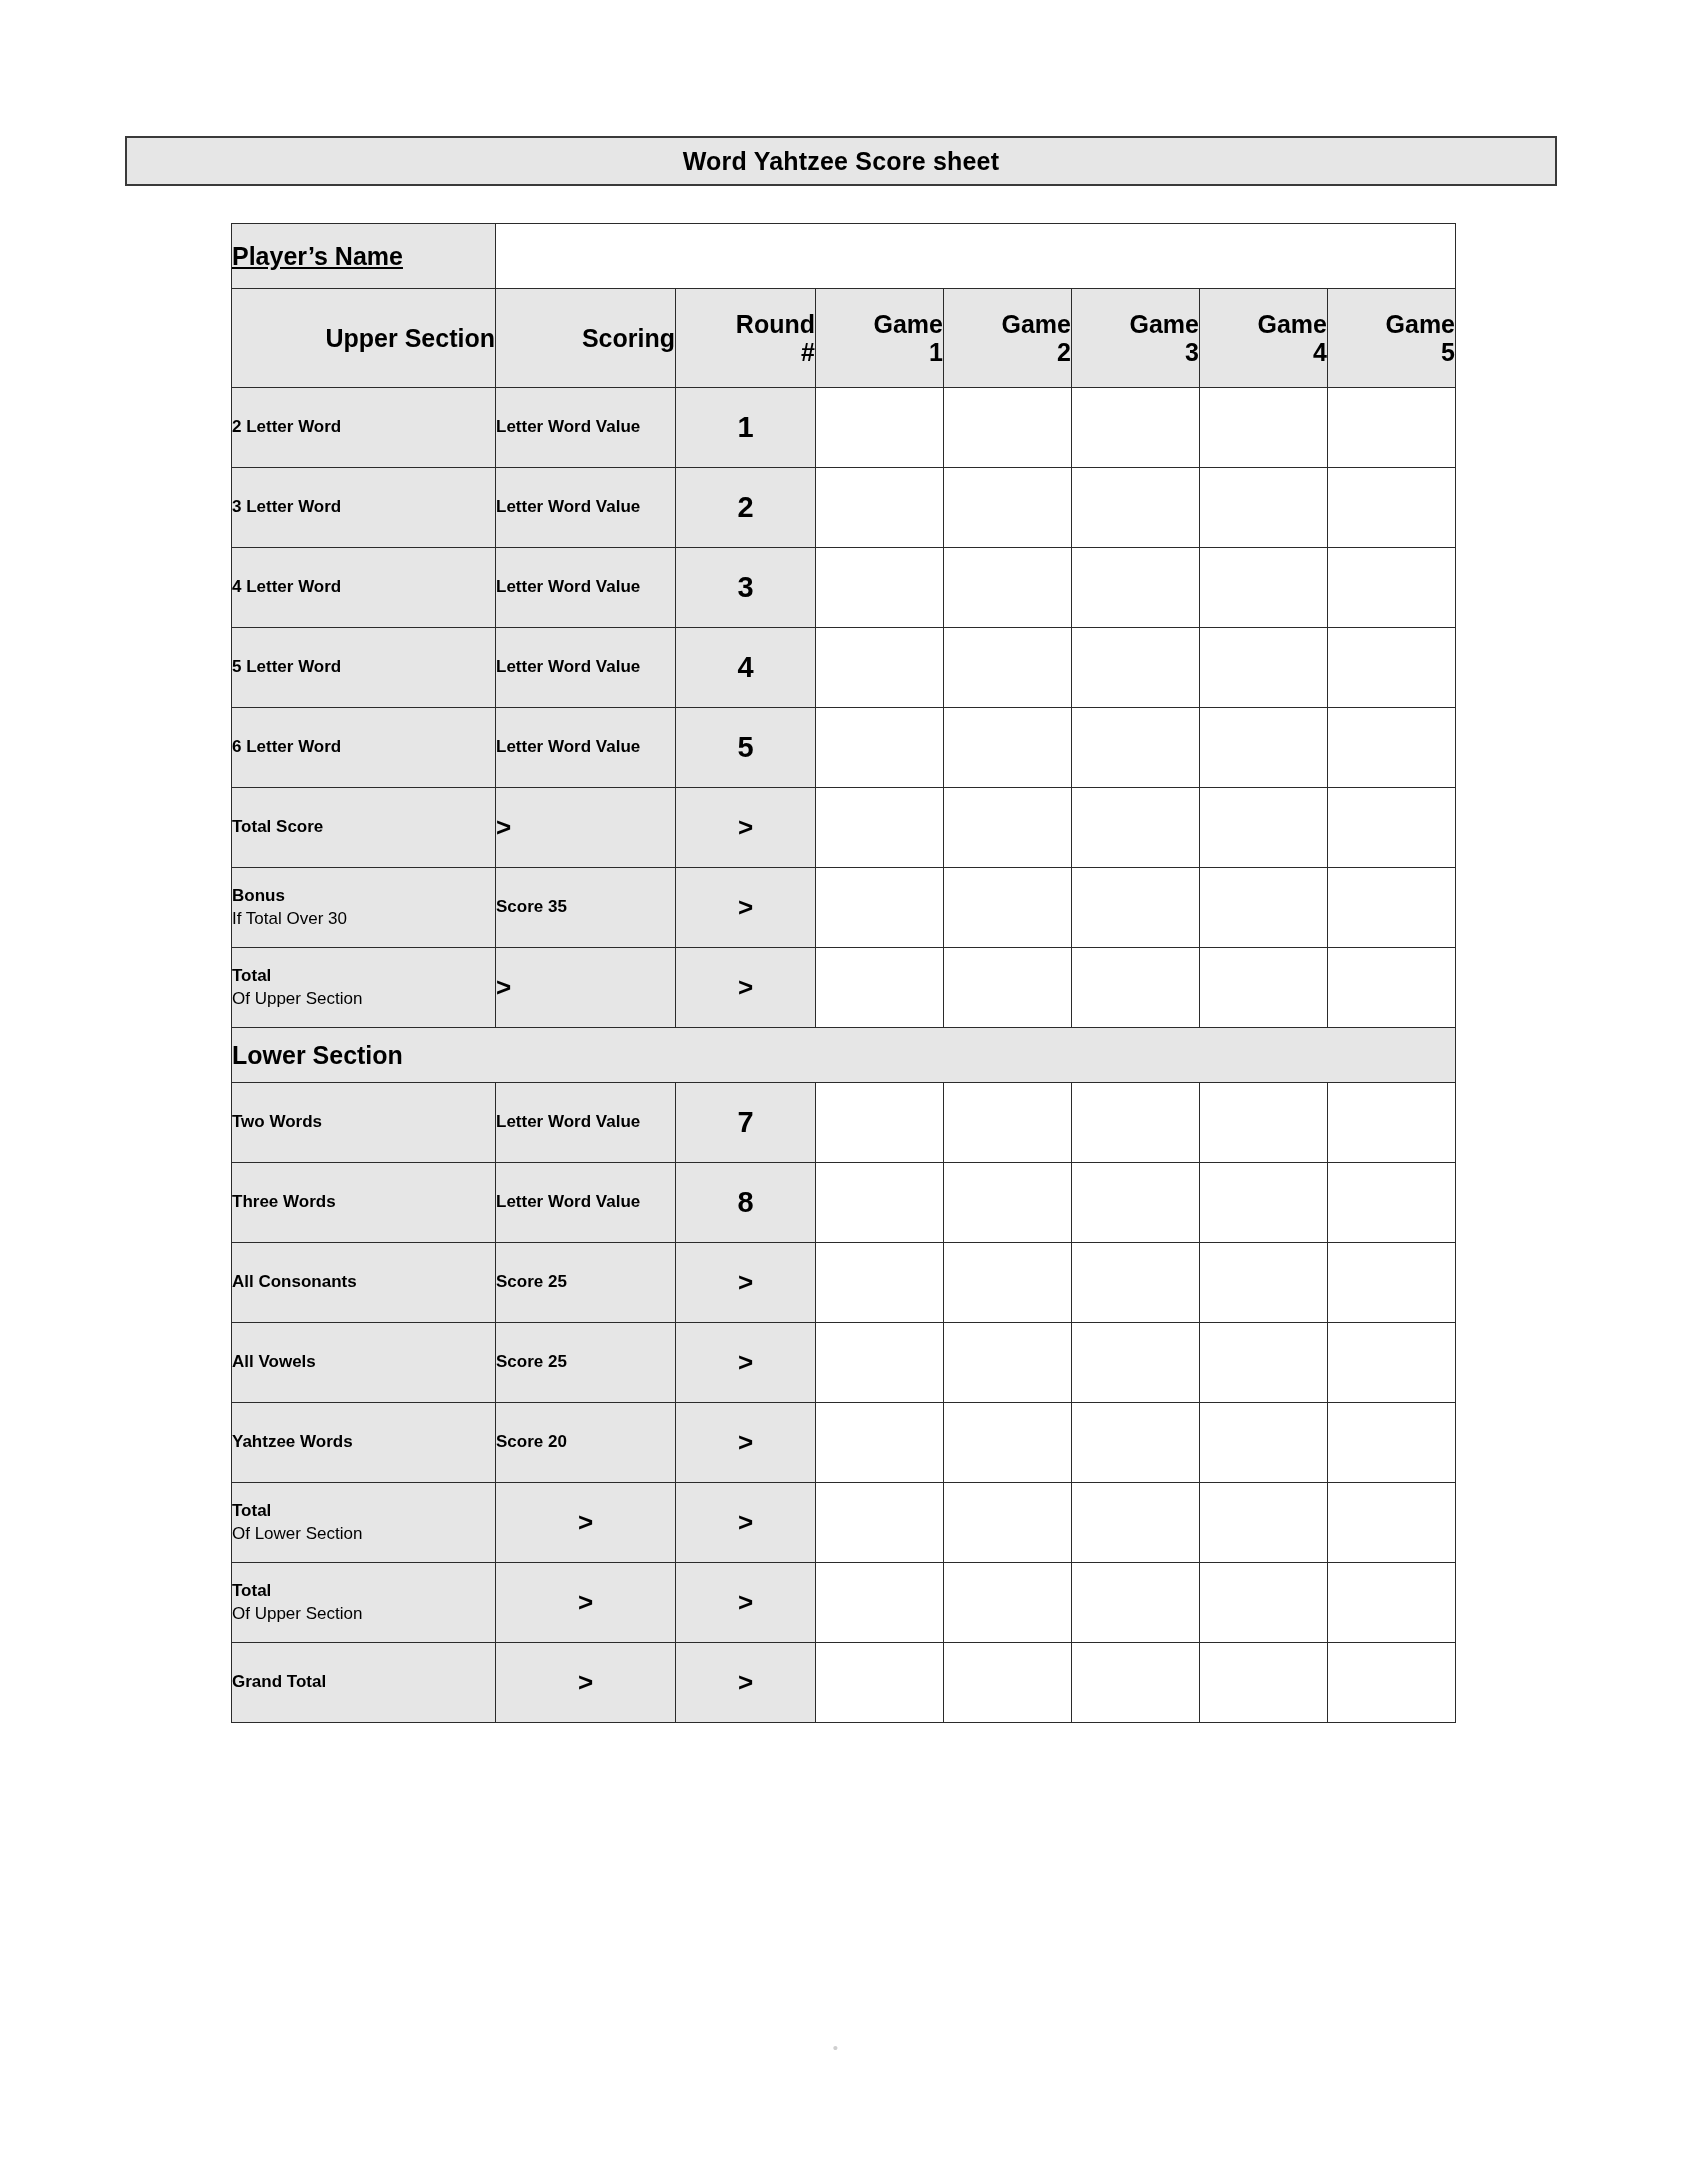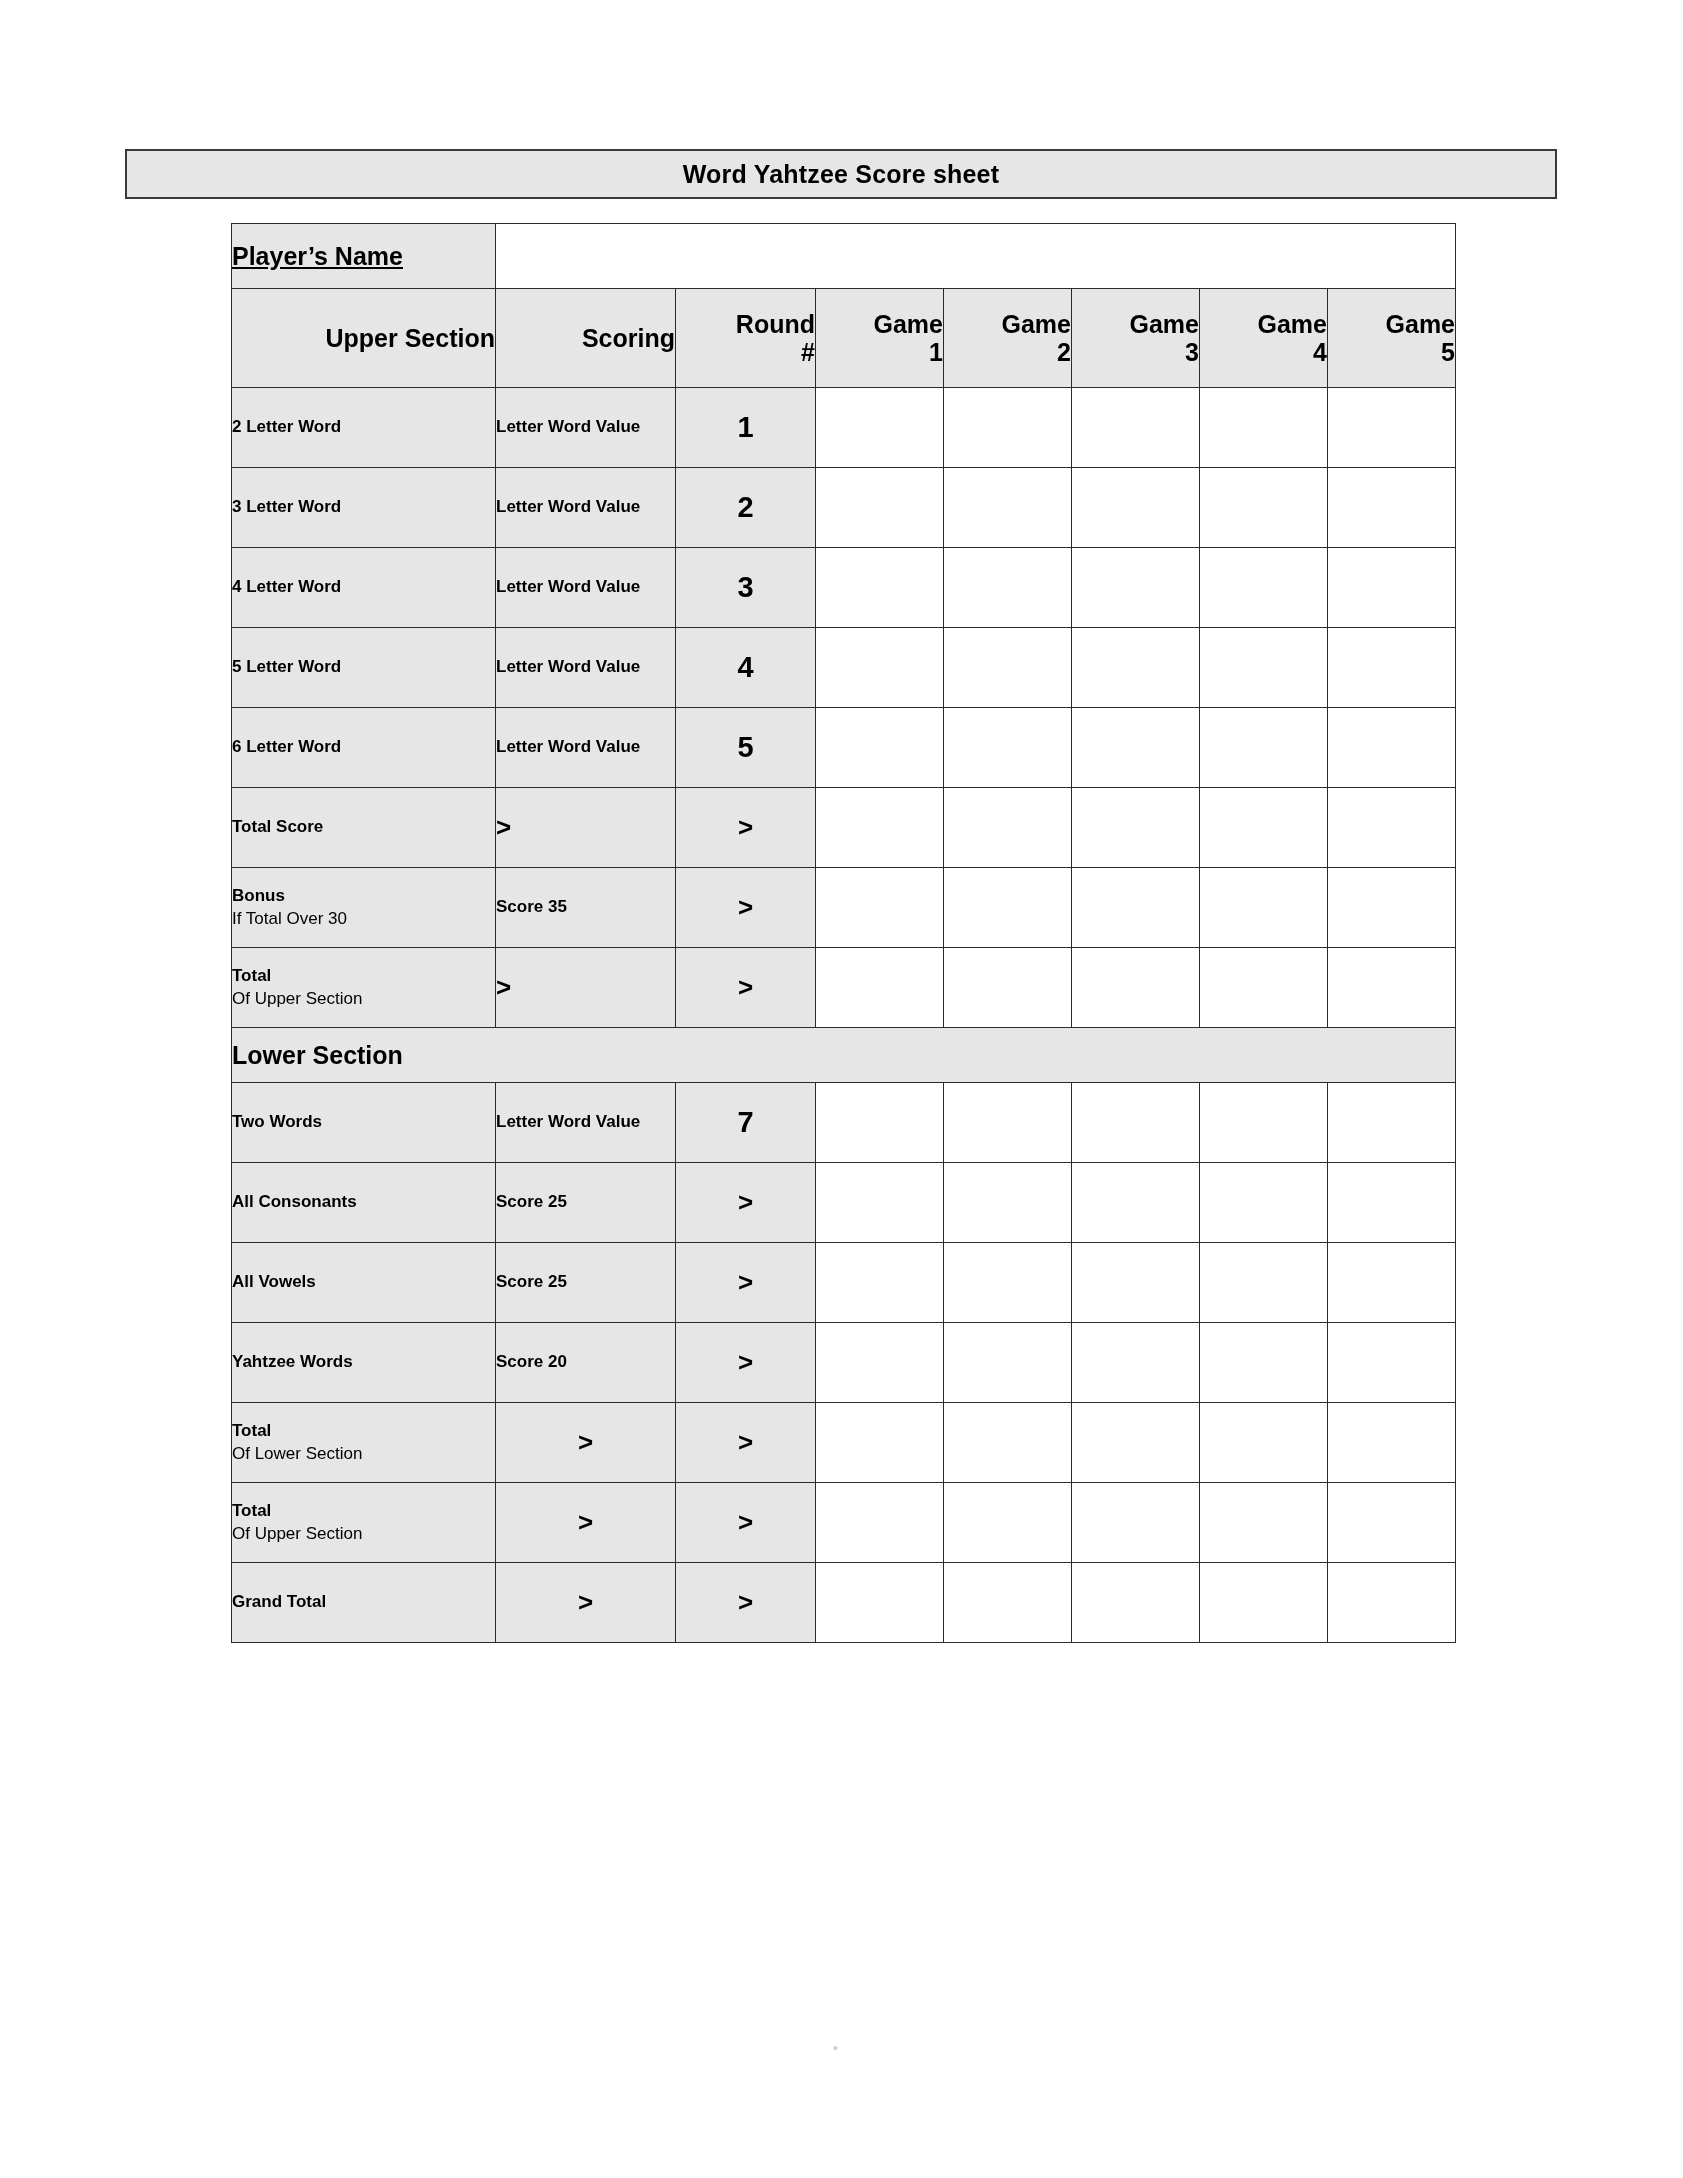--- a/index.html
+++ b/index.html
@@ -22,21 +22,20 @@
     left: 125px;
     top: 136px;
     width: 1432px;
     height: 50px;
     background: #e6e6e6;
     border: 2px solid #3a3a3a;
     box-sizing: border-box;
     display: flex;
     align-items: center;
     justify-content: center;
-    margin-top: 13px;
   }
   #title-banner .title-text {
     font-size: 25px;
     font-weight: bold;
     letter-spacing: 0.2px;
   }
 
   
   #score-table {
     position: absolute;
@@ -273,20 +272,30 @@
         <td class="cell-category"><span>Two Words</span></td>
         <td class="cell-scoring">Letter Word Value</td>
         <td class="cell-round">7</td>
         <td class="cell-game"></td>
         <td class="cell-game"></td>
         <td class="cell-game"></td>
         <td class="cell-game"></td>
         <td class="cell-game"></td>
       </tr>
       <tr class="row-data">
+        <td class="cell-category"><span>Three Words</span></td>
+        <td class="cell-scoring">Letter Word Value</td>
+        <td class="cell-round">8</td>
+        <td class="cell-game"></td>
+        <td class="cell-game"></td>
+        <td class="cell-game"></td>
+        <td class="cell-game"></td>
+        <td class="cell-game"></td>
+      </tr>
+      <tr class="row-data">
         <td class="cell-category"><span>All Consonants</span></td>
         <td class="cell-scoring">Score 25</td>
         <td class="cell-round arrow">&gt;</td>
         <td class="cell-game"></td>
         <td class="cell-game"></td>
         <td class="cell-game"></td>
         <td class="cell-game"></td>
         <td class="cell-game"></td>
       </tr>
       <tr class="row-data">

